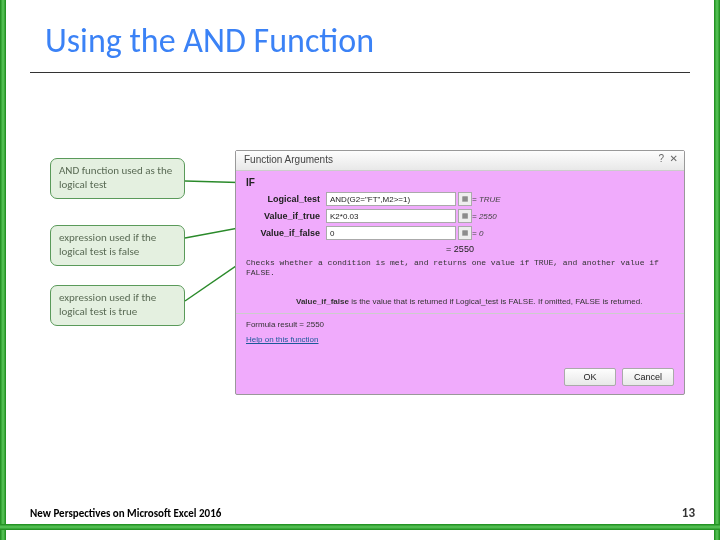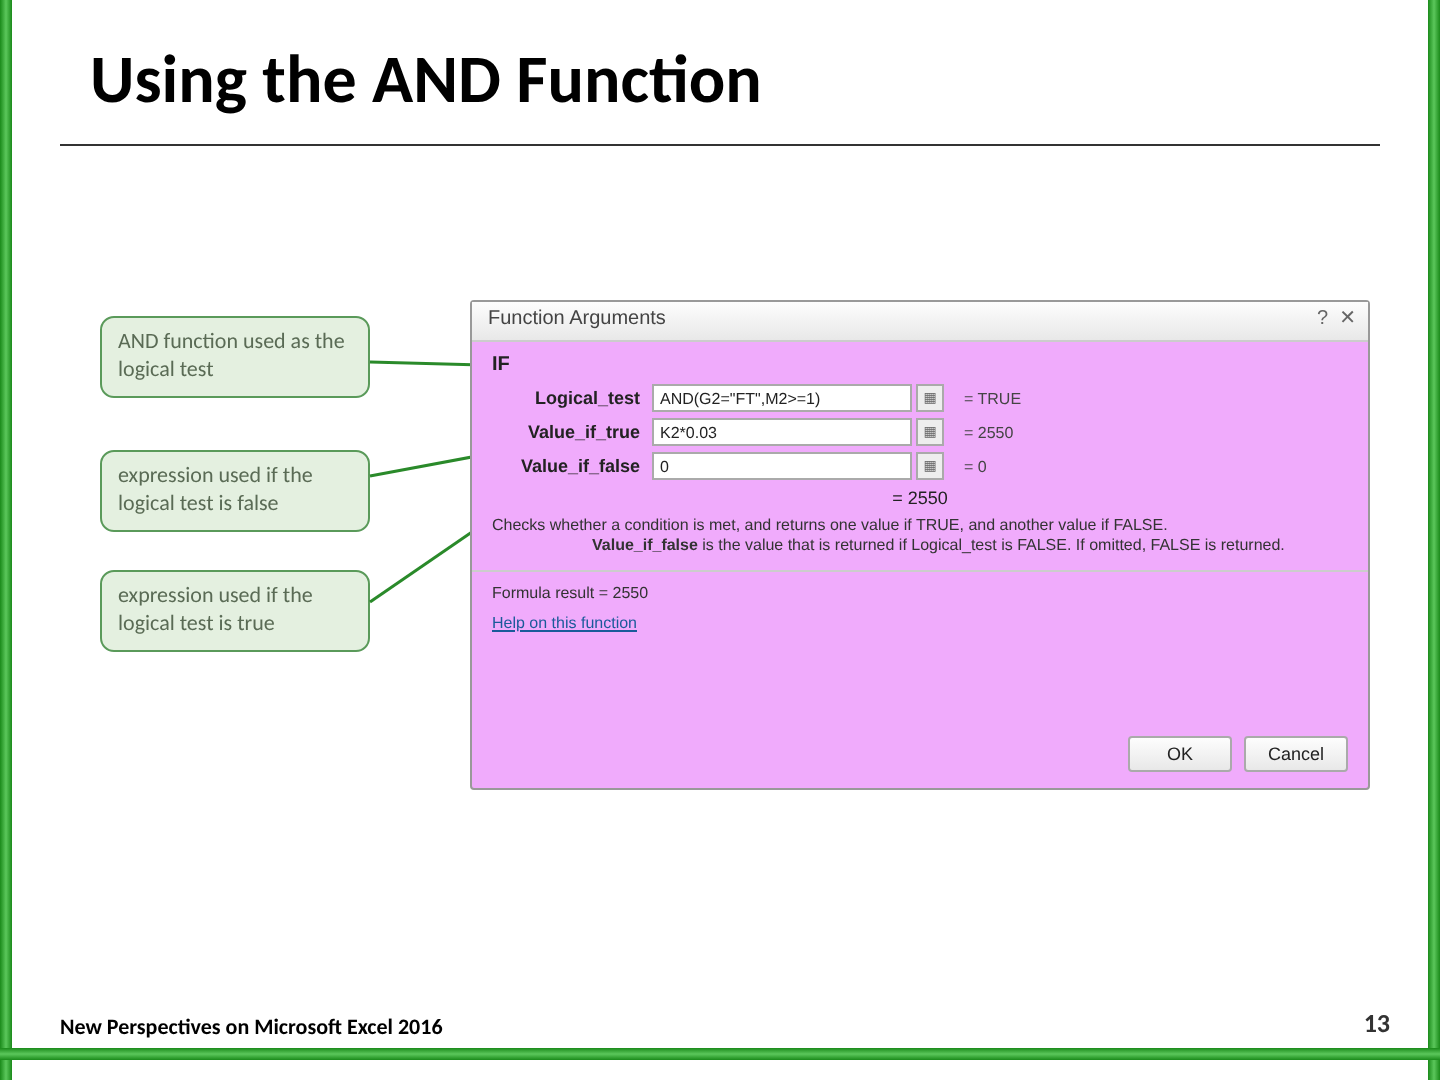--- a/index.html
+++ b/index.html
@@ -1,38 +1,38 @@
 <!DOCTYPE html>
 <html><head>
 <meta charset="utf-8">
 <style>
 * { margin: 0; padding: 0; box-sizing: border-box; }
 body { width: 720px; height: 540px; background: #fff; font-family: Calibri, Arial, sans-serif; position: relative; overflow: hidden; }
 .frame-left, .frame-right { position: absolute; top: 0; width: 6px; height: 540px; background: linear-gradient(to right, #1a8a1a, #5bc75b, #1a8a1a); }
 .frame-left { left: 0; }
 .frame-right { right: 0; }
 .frame-bottom { position: absolute; bottom: 10px; left: 0; width: 720px; height: 6px; background: linear-gradient(to bottom, #1a8a1a, #5bc75b, #1a8a1a); }
-.title { position: absolute; top: 20px; left: 45px; font-size: 34px; font-weight: 700; color: #000000; }
+.title { position: absolute; top: 20px; left: 45px; font-size: 34px; font-weight: 400; color: #3b82f6; }
 .title-rule { position: absolute; top: 72px; left: 30px; width: 660px; height: 1px; background: #333; }
 .footer-left { position: absolute; bottom: 20px; left: 30px; font-size: 11px; font-weight: 700; }
 .footer-right { position: absolute; bottom: 20px; right: 25px; font-size: 13px; font-weight: 700; color: #333; margin-top: 12px; }
 .diagram { position: absolute; top: 130px; left: 30px; width: 660px; height: 300px; }
 .callout { position: absolute; background: #e4f0e0; border: 1px solid #5a9a5a; border-radius: 7px; padding: 5px 8px; font-size: 11px; color: #5a6b55; line-height: 1.3; }
 .dialog { position: absolute; top: 20px; left: 205px; width: 450px; height: 245px; background: #f0abfc; border: 1px solid #999; border-radius: 2px; font-family: "Segoe UI", Tahoma, sans-serif; }
 .dlg-title { height: 20px; background: linear-gradient(#fdfdfd,#e8e8e8); border-bottom: 1px solid #ccc; font-size: 10px; padding: 3px 8px; color: #444; position: relative; }
 .dlg-icons { position: absolute; right: 6px; top: 2px; font-size: 10px; color: #666; }
 .dlg-body { padding: 6px 10px; font-size: 9px; color: #333; }
 .fn-name { font-weight: 700; font-size: 10px; color: #222; margin-bottom: 4px; }
 .arg-row { display: flex; align-items: center; margin-bottom: 3px; }
 .arg-label { width: 80px; text-align: right; font-weight: 700; font-size: 9px; color: #222; padding-right: 6px; }
 .arg-input { width: 130px; height: 14px; border: 1px solid #aaa; background: #fff; font-size: 8px; padding: 0 3px; display: flex; align-items: center; color: #222; }
 .arg-btn { width: 14px; height: 14px; border: 1px solid #aaa; background: #eee; margin-left: 2px; display: flex; align-items: center; justify-content: center; font-size: 7px; color: #666; }
-.arg-result { margin-left: 10px; font-size: 8px; color: #444; }
+.arg-result { margin-left: 0; font-size: 8px; color: #444; font-style: italic; }
 .dlg-big-result { text-align: center; font-size: 9px; color: #222; margin: 4px 0 4px 0; }
-.dlg-desc { font-size: 8px; color: #333; margin-bottom: 0; line-height: 1.3; }
+.dlg-desc { font-size: 8px; color: #333; margin-bottom: 18px; line-height: 1.3; font-family: Liberation Mono, monospace; }
 .dlg-desc2 { font-size: 8px; color: #333; margin: 0 0 6px 50px; line-height: 1.3; }
 .dlg-rule { height: 1px; background: #ccc; margin: 6px -10px; }
 .dlg-formula { font-size: 8px; color: #333; margin-bottom: 6px; }
 .dlg-help { font-size: 8px; color: #1a5a9a; text-decoration: underline; }
 .dlg-btns { position: absolute; right: 10px; bottom: 8px; display: flex; gap: 6px; align-items: center; }
 .dlg-btn { width: 52px; height: 18px; border: 1px solid #aaa; background: linear-gradient(#fdfdfd,#e8e8e8); font-size: 9px; display: flex; align-items: center; justify-content: center; color: #222; border-radius: 2px; }
 .arrow { position: absolute; pointer-events: none; }
 .arrow svg { overflow: visible; }
 </style>
 </head>

